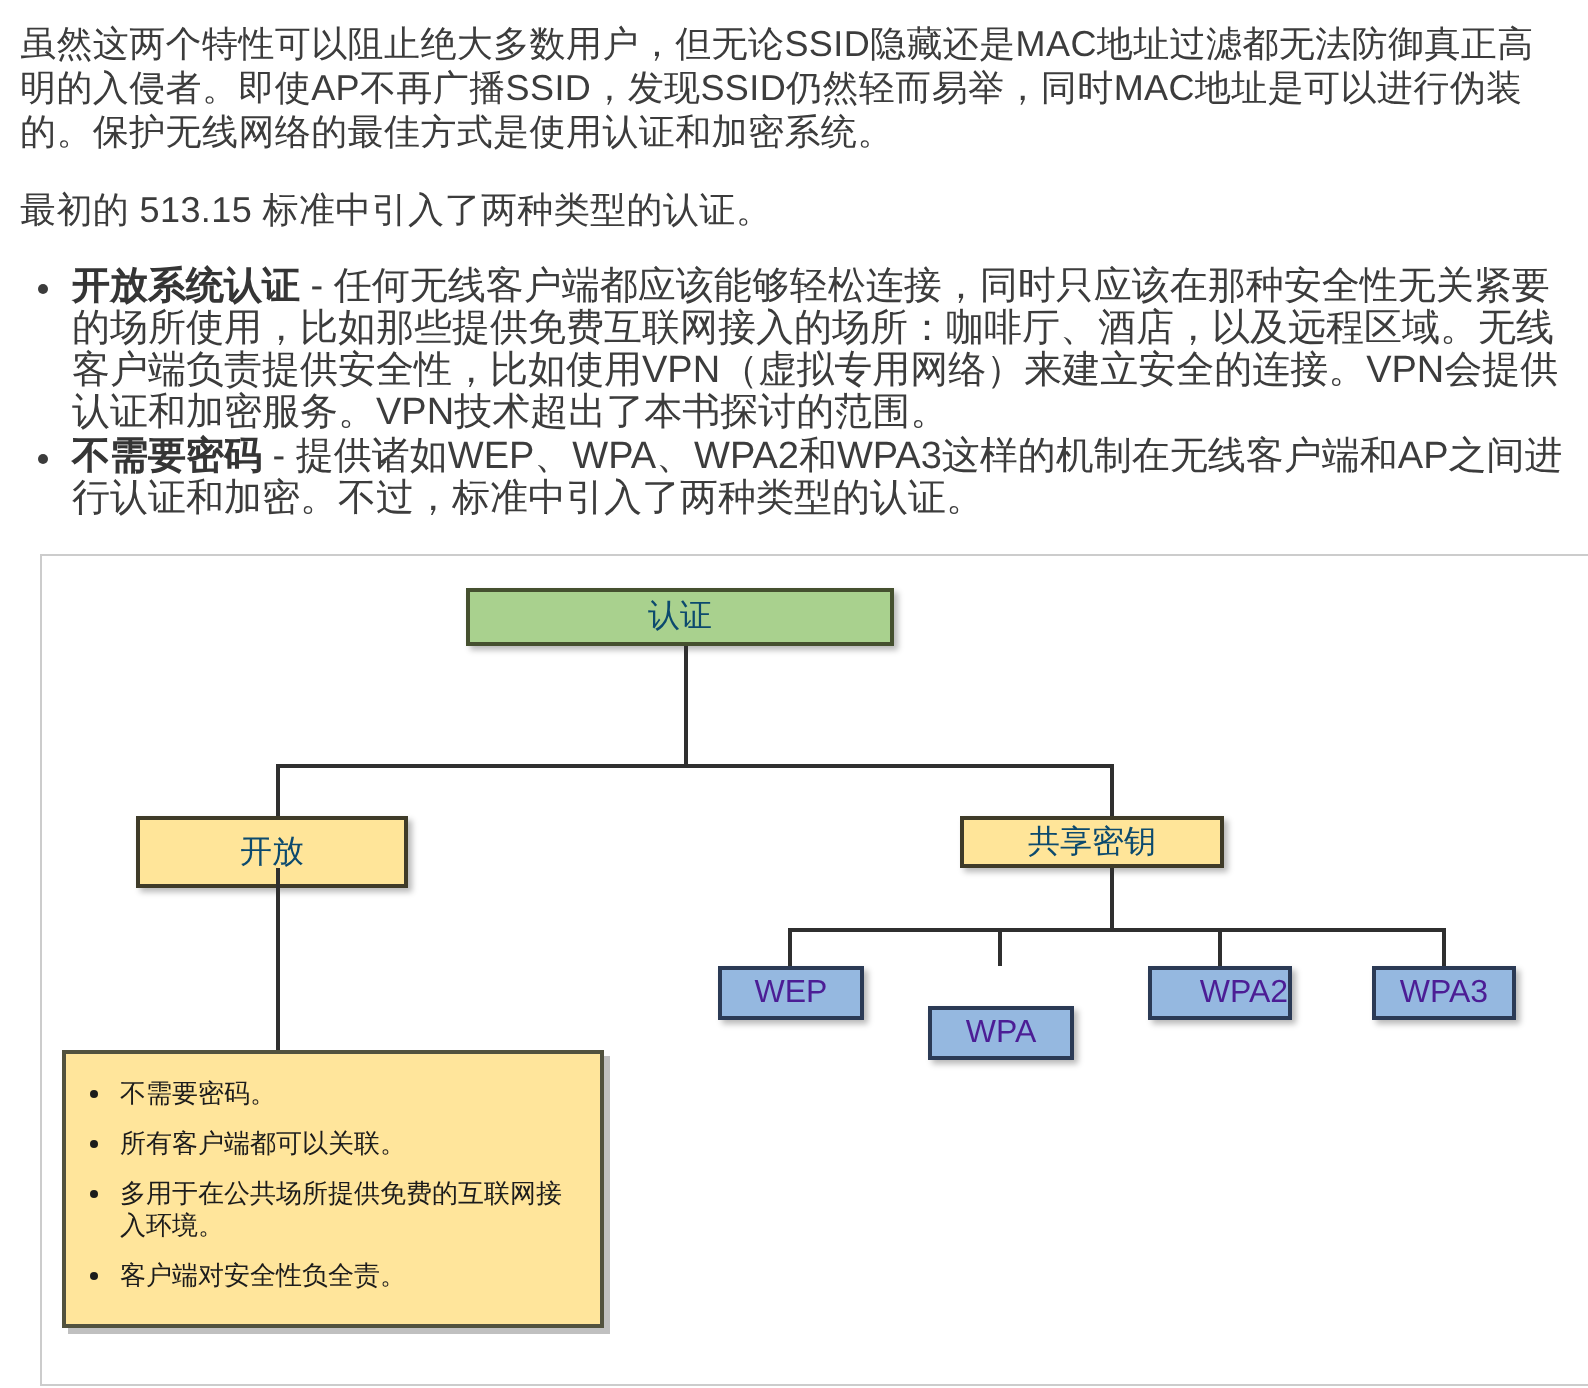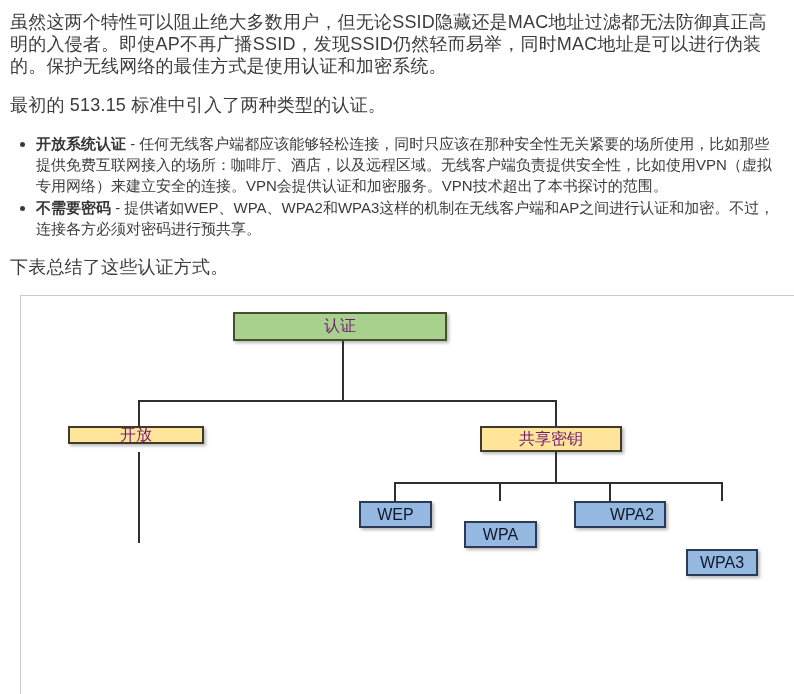--- a/index.html
+++ b/index.html
@@ -19,65 +19,65 @@
     line-height: 22px;
     margin-bottom: 17px;
     letter-spacing: 0.2px;
   }
   .doc ul.doc-list {
     margin: 0 0 17px 4px;
     padding-left: 22px;
     list-style: disc;
   }
   .doc ul.doc-list li {
-    font-size: 15px;
+    font-size: 19px;
     line-height: 21px;
     margin-bottom: 1px;
   }
   .doc b { font-weight: bold; color: #353535; }
 
   
   .diagram-frame {
     position: relative;
     margin-left: 10px;
     width: 778px;
     height: 416px;
     border: 1px solid #cccccc;
     background: #ffffff;
   }
   .node {
     position: absolute;
     display: flex;
     align-items: center;
     justify-content: center;
     font-size: 16px;
-    color: #701a75;
+    color: #0c4a6e;
     box-shadow: 2px 2px 3px rgba(0,0,0,0.28);
   }
   .node-root {
     left: 212px; top: 16px; width: 214px; height: 29px;
     background: var(--root-fill, #a9d18e);
     border: 2px solid #45502f;
   }
   .node-branch {
     background: var(--branch-fill, #ffe599);
     border: 2px solid #3f3b28;
   }
-  .node-open   { left: 47px;  top: 130px; width: 136px; height: 18px; }
-  .node-shared { left: 459px; top: 130px; width: 142px; height: 26px; }
+  .node-open   { left: 47px;  top: 130px; width: 136px; height: 36px; }
+  .node-shared { left: 459px; top: 130px; width: 132px; height: 26px; }
   .node-proto {
     top: 205px; width: 73px; height: 27px;
     background: var(--protocol-fill, #95b8e0);
     border: 2px solid #2b3a55;
-    color: #0f172a;
+    color: #4c1d95;
   }
   .node-wep  { left: 338px; }
   .node-wpa  { left: 443px; margin-top: 20px; }
-  .node-wpa2 { left: 553px; width: 92px; padding-left: 24px; }
-  .node-wpa3 { left: 665px; width: 72px; margin-top: 48px; }
+  .node-wpa2 { left: 553px; width: 72px; padding-left: 24px; }
+  .node-wpa3 { left: 665px; width: 72px; }
 
   .vline, .hline {
     position: absolute;
     background: var(--line, #2f2f2f);
   }
   .vline { width: 2px; }
   .hline { height: 2px; }
 
   .note-box {
     position: absolute;
@@ -102,24 +102,23 @@
 <body>
 
 <div class="doc">
 
   <p>虽然这两个特性可以阻止绝大多数用户，但无论SSID隐藏还是MAC地址过滤都无法防御真正高明的入侵者。即使AP不再广播SSID，发现SSID仍然轻而易举，同时MAC地址是可以进行伪装的。保护无线网络的最佳方式是使用认证和加密系统。</p>
 
   <p>最初的 513.15 标准中引入了两种类型的认证。</p>
 
   <ul class="doc-list">
     <li><b>开放系统认证</b><span> - 任何无线客户端都应该能够轻松连接，同时只应该在那种安全性无关紧要的场所使用，比如那些提供免费互联网接入的场所：咖啡厅、酒店，以及远程区域。无线客户端负责提供安全性，比如使用VPN（虚拟专用网络）来建立安全的连接。VPN会提供认证和加密服务。VPN技术超出了本书探讨的范围。</span></li>
-    <li><b>不需要密码</b><span> - 提供诸如WEP、WPA、WPA2和WPA3这样的机制在无线客户端和AP之间进行认证和加密。不过，连接各方必须对密码进行预共享。</span></li>
+    <li><b>不需要密码</b><span> - 提供诸如WEP、WPA、WPA2和WPA3这样的机制在无线客户端和AP之间进行认证和加密。不过，标准中引入了两种类型的认证。</span></li>
   </ul>
 
-  <p>下表总结了这些认证方式。</p>
 
   <div class="diagram-frame">
 
     <div class="node node-root">认证</div>
 
     <div class="vline" style="left:321px; top:45px; height:61px;"></div>
 
     <div class="hline" style="left:117px; top:104px; width:419px;"></div>
 
     <div class="vline" style="left:117px; top:104px; height:26px;"></div>
@@ -138,15 +137,23 @@
     <div class="vline" style="left:373px; top:186px; height:19px;"></div>
     <div class="vline" style="left:478px; top:186px; height:19px;"></div>
     <div class="vline" style="left:588px; top:186px; height:19px;"></div>
     <div class="vline" style="left:700px; top:186px; height:19px;"></div>
 
     <div class="node node-proto node-wep">WEP</div>
     <div class="node node-proto node-wpa">WPA</div>
     <div class="node node-proto node-wpa2">WPA2</div>
     <div class="node node-proto node-wpa3">WPA3</div>
 
+    <div class="note-box">
+      <ul>
+        <li>不需要密码。</li>
+        <li>所有客户端都可以关联。</li>
+        <li>多用于在公共场所提供免费的互联网接入环境。</li>
+        <li>客户端对安全性负全责。</li>
+      </ul>
+    </div>
 
   </div>
 </div>
 
 </body></html>

